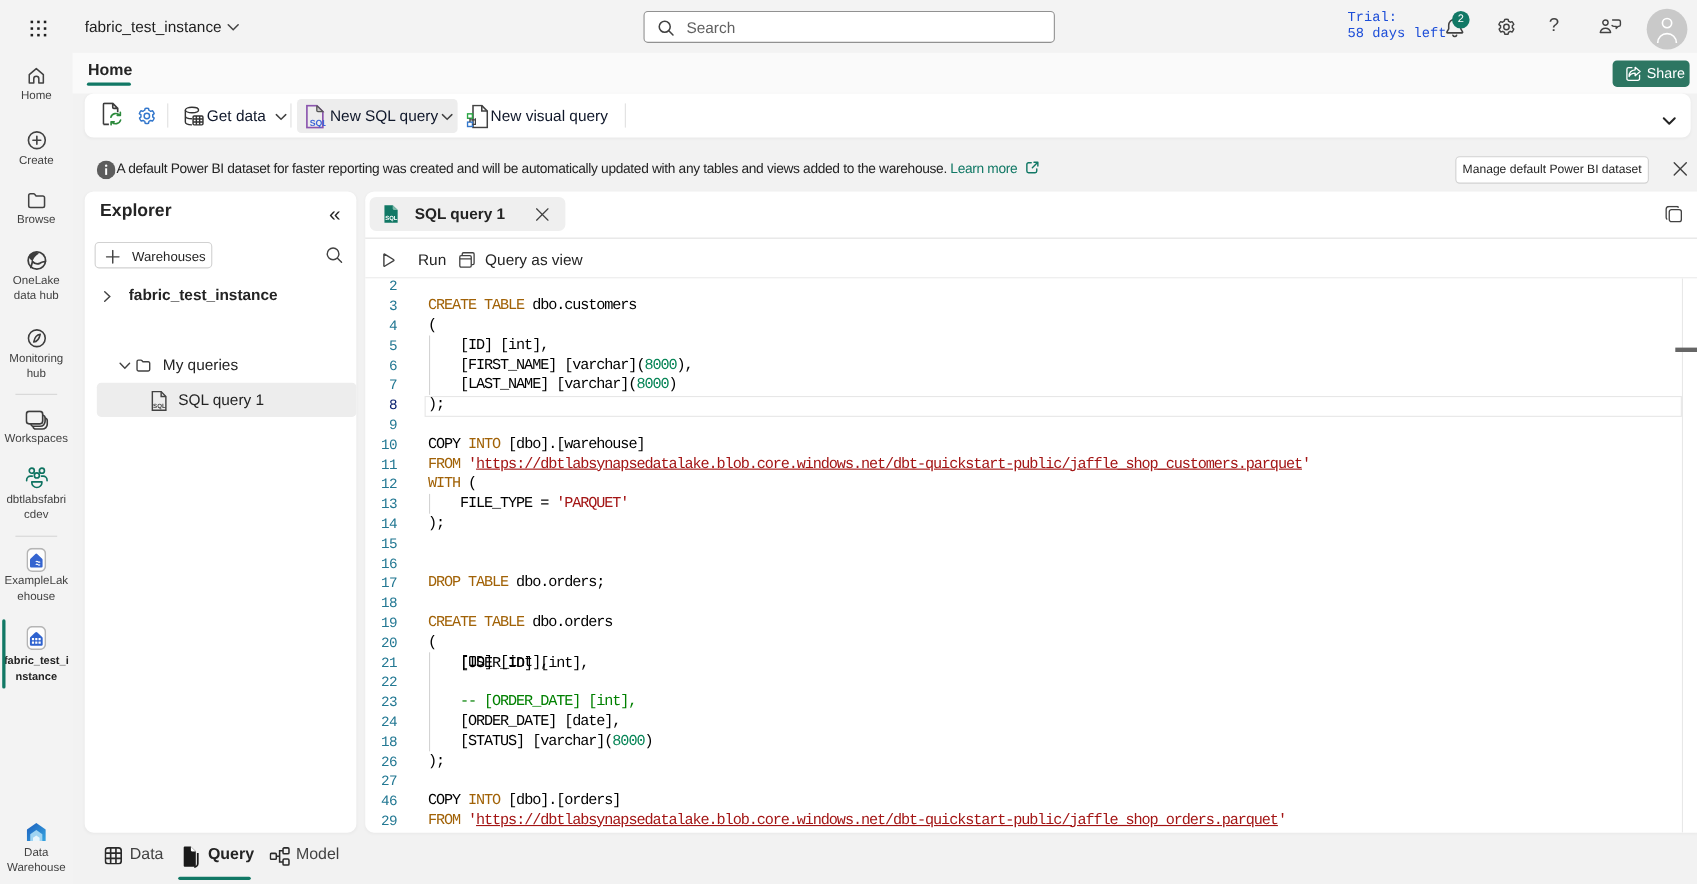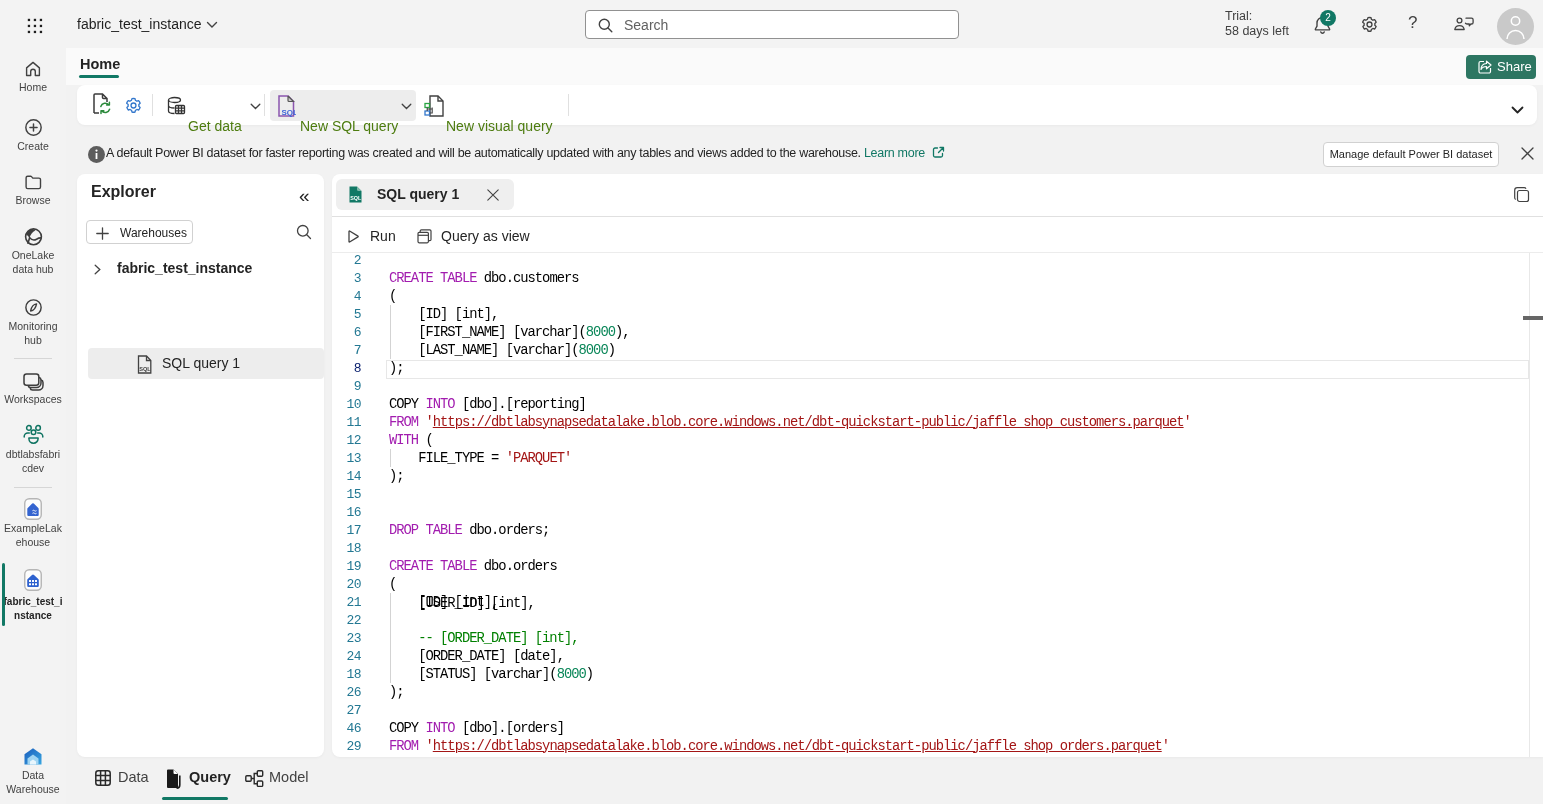--- a/index.html
+++ b/index.html
@@ -5,37 +5,37 @@
 * { margin:0; padding:0; box-sizing:border-box; }
 html,body { width:1543px; height:804px; overflow:hidden; }
 body { font-family:"Liberation Sans", sans-serif; background:#f2f2f2; position:relative; }
 .abs { position:absolute; }
 svg { display:block; }
 
 #topbar { left:0; top:0; width:1543px; height:48px; background:#f3f3f3; }
 #title { left:77px; top:0; height:48px; line-height:48px; font-size:14px; color:#1f1f1f; }
 #searchbox { left:585px; top:10px; width:374px; height:29px; background:#fff; border:1px solid #919191; border-radius:4px; }
 #searchbox span { position:absolute; left:38px; top:6px; font-size:14px; color:#616161; }
-#trial { left:1225px; top:9px; font-size:12.5px; color:#404040; line-height:14.5px; }
+#trial { left:1225px; top:9px; font-size:12.5px; color:#1d4ed8; line-height:14.5px;font-family:Liberation Mono, monospace; }
 #avatar { left:1497px; top:8px; width:37px; height:37px; border-radius:50%; background:#c9c9c9; }
 
 #rail { left:0; top:48px; width:66px; height:756px; background:#f3f3f3; }
 .railitem { width:66px; text-align:center; color:#424242; font-size:10.5px; line-height:13.5px; position:absolute; }
 .railitem svg { margin:0 auto 2px; }
 .raildiv { position:absolute; left:14px; width:38px; border-top:1px solid #d6d6d6; }
 #selbar { left:2px; top:563px; width:3px; height:63px; background:#117865; border-radius:2px; }
 
 #homerow { left:66px; top:48px; width:1477px; height:37px; background:#fafafa; }
 #hometab { left:80px; top:56px; font-size:14.5px; font-weight:bold; color:#242424; }
 #homeline { left:79px; top:75px; width:40px; height:3px; background:#117865; border-radius:2px; }
 #sharebtn { left:1466px; top:55px; width:70px; height:24px; background:#2d7662; border-radius:4px; color:#fff; font-size:13px; }
 #sharebtn span { position:absolute; left:31px; top:4px; }
 
 #toolbar { left:77px; top:85px; width:1460px; height:40px; background:#fff; border-radius:8px; box-shadow:0 1px 3px rgba(0,0,0,.04); }
-.tbtxt { font-size:14px; color:#4d7c0f; position:absolute; top:12px;margin-top:21px; }
+.tbtxt { font-size:14px; color:#0f172a; position:absolute; top:12px; }
 .tbdiv { position:absolute; top:9px; width:1px; height:22px; background:#e0e0e0; }
 #newsqlbg { left:193px; top:5px; width:146px; height:31px; background:#ededed; border-radius:4px; }
 
 #banner { left:66px; top:131px; width:1477px; height:39px; }
 #bannertext { left:40px; top:15px; font-size:12.5px; letter-spacing:-0.3px; color:#242424; white-space:nowrap; }
 #bannertext .lm { color:#117865; }
 #managebtn { left:1257px; top:11px; width:176px; height:25px; border:1px solid #d1d1d1; background:#fff; border-radius:4px; font-size:11px; color:#242424; text-align:center; line-height:23px; white-space:nowrap; }
 
 #explorer { left:77px; top:174px; width:247px; height:583px; background:#fff; border-radius:8px; box-shadow:0 1px 3px rgba(0,0,0,.04); }
 #exptitle { left:14px; top:9px; font-size:16px; font-weight:bold; color:#242424; }
@@ -50,21 +50,21 @@
 #sqltab { position:absolute; left:4px; top:5px; width:178px; height:31px; background:#efefef; border-radius:6px; }
 #sqltab .tname { position:absolute; left:41px; top:7px; font-size:14px; font-weight:bold; color:#242424; }
 #runbar { left:0; top:44px; width:1211px; height:35px; position:absolute; font-size:14px; color:#242424; border-bottom:1px solid #ececec; }
 
 #mona { left:0; top:79px; width:1198px; height:504px; position:absolute; overflow:hidden;
   font-family:"Liberation Mono", monospace; font-size:13px; letter-spacing:-0.51px; line-height:18px; }
 .cl { font-size:13.8px; letter-spacing:-0.99px; }
 .gut { position:absolute; left:0; width:29px; text-align:right; color:#237893; }
 .gut.cur { color:#0b216f; }
 .cl { position:absolute; left:57px; white-space:pre; color:#000; }
-.kw { color:#a21caf; }
+.kw { color:#a16207; }
 .str { color:#a31515; }
 .num { color:#098658; }
 .com { color:#008000; }
 .lnk { text-decoration:underline; }
 #curline { position:absolute; left:54px; top:107px; width:1143px; height:19px; border:1px solid #e7e7e7; }
 #indent1 { position:absolute; left:58px; top:52px; width:1px; height:54px; background:#d3d3d3; }
 #indent2 { position:absolute; top:196px; left:58px; width:1px; height:18px; background:#d3d3d3; }
 #indent3 { position:absolute; top:340px; left:58px; width:1px; height:90px; background:#d3d3d3; }
 #ruler { position:absolute; left:1197px; top:0; width:1px; height:504px; background:#e8e8e8; }
 #rulermark { position:absolute; left:1191px; top:142px; width:20px; height:4px; background:#666; }
@@ -252,20 +252,29 @@
   <svg class="abs" style="left:219px;top:50px" width="16" height="16" viewBox="0 0 16 16" fill="none" stroke="#424242" stroke-width="1.3" stroke-linecap="round">
       <circle cx="6.8" cy="6.8" r="5.3"></circle>
       <path d="M10.8 10.8 L14.5 14.5"></path>
     </svg>
   <div class="treerow" style="top:81px">
       <svg style="position:absolute;left:17px;top:9px" width="7" height="11" viewBox="0 0 7 11" fill="none" stroke="#424242" stroke-width="1.3" stroke-linecap="round">
         <path d="M1.2 1.2 L5.8 5.5 L1.2 9.8"></path>
       </svg>
       <span class="lbl" style="left:40px;font-weight:bold">fabric_test_instance</span>
     </div>
+  <div class="treerow" style="top:144px">
+      <svg style="position:absolute;left:31px;top:11px" width="11" height="7" viewBox="0 0 11 7" fill="none" stroke="#424242" stroke-width="1.3" stroke-linecap="round">
+        <path d="M1.2 1.2 L5.5 5.8 L9.8 1.2"></path>
+      </svg>
+      <svg style="position:absolute;left:45px;top:6px" width="17" height="16" viewBox="0 0 20 20" fill="none" stroke="#424242" stroke-width="1.6" stroke-linejoin="round">
+        <path d="M2.6 15V5.8a1.6 1.6 0 0 1 1.6-1.6h2.9a1.2 1.2 0 0 1 .9.4l1.3 1.5h6.1a1.6 1.6 0 0 1 1.6 1.6V15a1.6 1.6 0 0 1-1.6 1.6H4.2A1.6 1.6 0 0 1 2.6 15Z"></path>
+      </svg>
+      <span class="lbl" style="left:71px">My queries</span>
+    </div>
   <div class="abs" id="selrow"></div>
   <div class="treerow" style="top:176px">
       <svg style="position:absolute;left:60px;top:5px" width="15" height="19" viewBox="0 0 15 19">
         <path d="M1.5 1 h8 L13.8 5.5 V18 H1.5 Z" fill="none" stroke="#424242" stroke-width="1.3"></path>
         <path d="M9.5 1 V5.5 H13.8" fill="none" stroke="#424242" stroke-width="1.3"></path>
         <text x="2.2" y="16" font-size="5.6" font-weight="bold" fill="#424242" font-family="Liberation Sans">SQL</text>
       </svg>
       <span class="lbl" style="left:85px">SQL query 1</span>
     </div>
 </div>
@@ -284,21 +293,21 @@
   </div>
   <svg style="position:absolute;left:1181px;top:13px" width="17" height="16" viewBox="0 0 17 16" fill="none" stroke="#424242" stroke-width="1.2">
         <rect x="4.5" y="3.5" width="11" height="11" rx="2"></rect>
         <path d="M2.7 12.5 a2 2 0 0 1 -1 -1.7 V3.3 A2.6 2.6 0 0 1 4.3 0.7 h7 a2 2 0 0 1 1.7 1"></path>
       </svg>
   </div>
   <div id="runbar">
     <svg style="position:absolute;left:16px;top:12px" width="11" height="13" viewBox="0 0 11 13" fill="none" stroke="#424242" stroke-width="1.3" stroke-linejoin="round">
         <path d="M1 1.3 V11.7 a0.4 0.4 0 0 0 0.6 0.35 L10 6.85 a0.4 0.4 0 0 0 0 -0.7 L1.6 0.95 A0.4 0.4 0 0 0 1 1.3 Z"></path>
       </svg>
-    <span style="position:absolute;left:38px;top:10px">Run</span>
+    <span style="position:absolute;left:48px;top:10px">Run</span>
     <svg style="position:absolute;left:85px;top:11px" width="15" height="15" viewBox="0 0 15 15" fill="none" stroke="#424242" stroke-width="1.2">
         <path d="M3.2 3.2 V2 a1.2 1.2 0 0 1 1.2 -1.2 h8.4 A1.2 1.2 0 0 1 14 2 v8.4 a1.2 1.2 0 0 1 -1.2 1.2 H11.6"></path>
         <rect x="1" y="3.4" width="10.4" height="10.4" rx="1.2"></rect>
         <path d="M1 6.3 h10.4"></path>
       </svg>
     <span style="position:absolute;left:109px;top:10px">Query as view</span>
   </div>
   <div id="mona">
 <div id="indent1"></div>
       <div id="indent2"></div>
@@ -311,21 +320,21 @@
 <div class="gut" style="top:52.5px">5</div>
 <div class="cl" style="top:52.5px"><span>    [ID] [int],</span></div>
 <div class="gut" style="top:70.5px">6</div>
 <div class="cl" style="top:70.5px"><span>    [FIRST_NAME] [varchar](</span><span class="num">8000</span><span>),</span></div>
 <div class="gut" style="top:88.5px">7</div>
 <div class="cl" style="top:88.5px"><span>    [LAST_NAME] [varchar](</span><span class="num">8000</span><span>)</span></div>
 <div class="gut cur" style="top:106.5px">8</div>
 <div class="cl" style="top:106.5px"><span>);</span></div>
 <div class="gut" style="top:124.5px">9</div>
 <div class="gut" style="top:142.5px">10</div>
-<div class="cl" style="top:142.5px"><span>COPY </span><span class="kw">INTO</span><span> [dbo].[reporting]</span></div>
+<div class="cl" style="top:142.5px"><span>COPY </span><span class="kw">INTO</span><span> [dbo].[warehouse]</span></div>
 <div class="gut" style="top:160.5px">11</div>
 <div class="cl" style="top:160.5px"><span class="kw">FROM</span><span> </span><span class="str">'</span><span class="str lnk">https://dbtlabsynapsedatalake.blob.core.windows.net/dbt-quickstart-public/jaffle_shop_customers.parquet</span><span class="str">'</span></div>
 <div class="gut" style="top:178.5px">12</div>
 <div class="cl" style="top:178.5px"><span class="kw">WITH</span><span> (</span></div>
 <div class="gut" style="top:196.5px">13</div>
 <div class="cl" style="top:196.5px"><span>    FILE_TYPE = </span><span class="str">'PARQUET'</span></div>
 <div class="gut" style="top:214.5px">14</div>
 <div class="cl" style="top:214.5px"><span>);</span></div>
 <div class="gut" style="top:232.5px">15</div>
 <div class="gut" style="top:250.5px">16</div>

